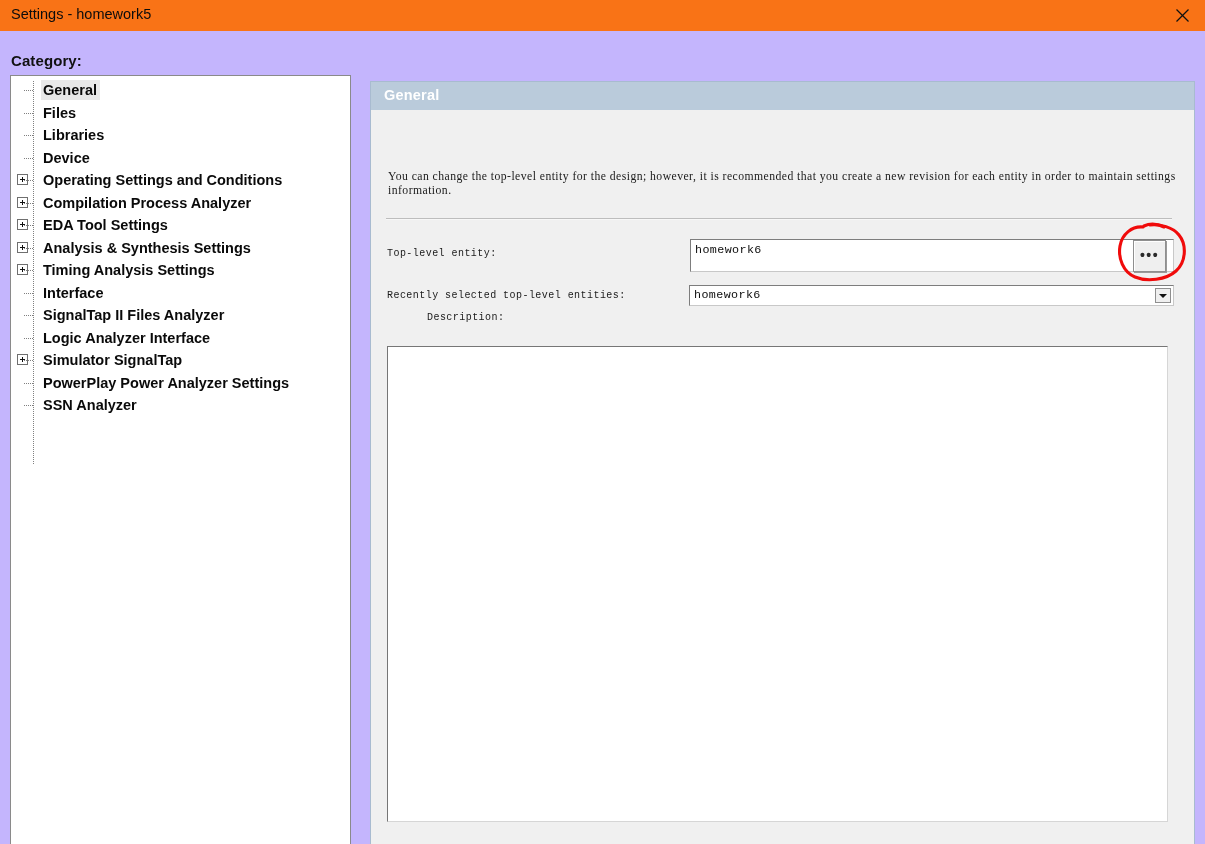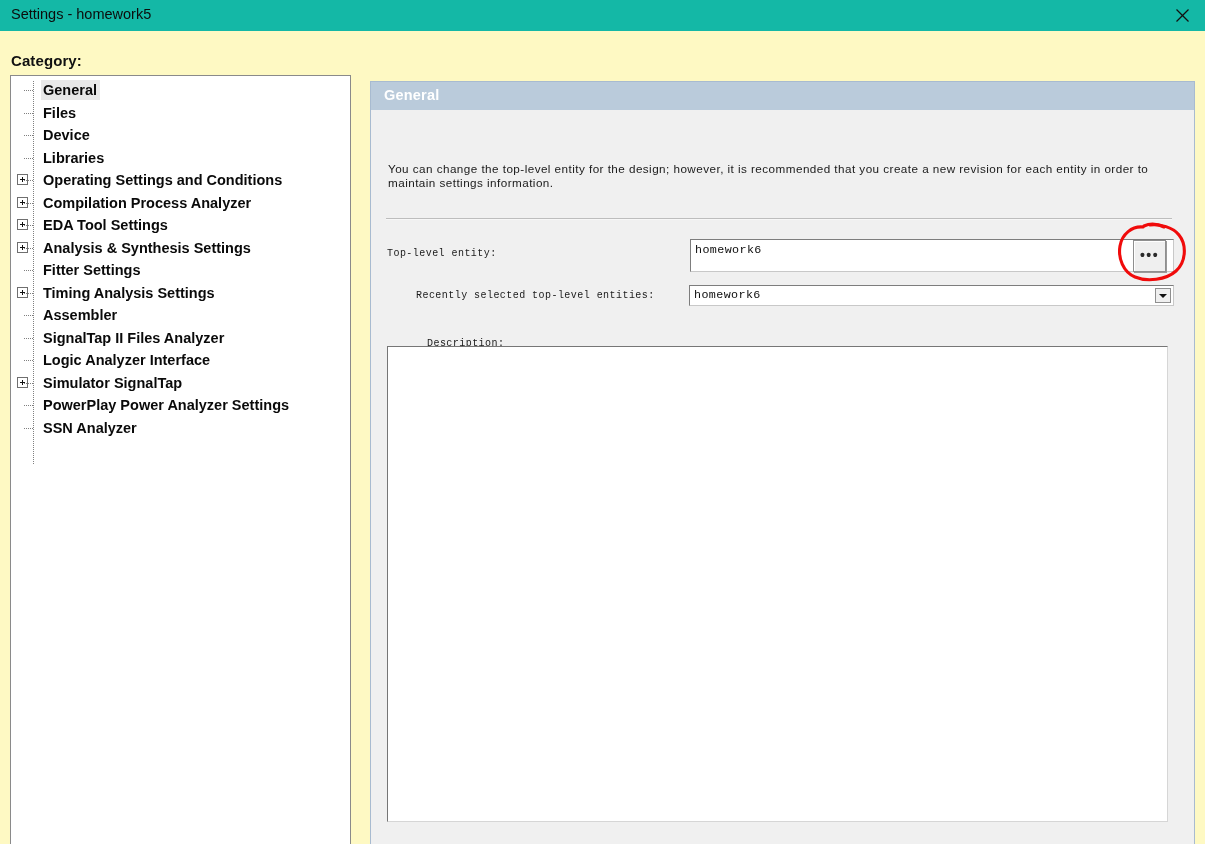--- a/index.html
+++ b/index.html
@@ -13,21 +13,21 @@
     font-family: "Liberation Sans", sans-serif;
     overflow: hidden;
     position: relative;
   }
 
   
   .titlebar {
     position: absolute;
     left: 0; top: 0;
     width: 1205px; height: 31px;
-    background: #14b8a6;
+    background: #f97316;
     border-bottom: 1px solid #e6e6e6;
   }
   .titlebar-text {
     position: absolute;
     left: 11px; top: 6px;
     font-size: 14.5px;
     color: #0c0c0c;
     font-family: "Liberation Sans", sans-serif;
     white-space: nowrap;
   }
@@ -40,21 +40,21 @@
     justify-content: center;
     cursor: default;
   }
   .titlebar-close svg { display: block; }
 
   
   .dialog-body {
     position: absolute;
     left: 0; top: 31px;
     width: 1205px; height: 813px;
-    background: #fef9c3;
+    background: #c4b5fd;
   }
 
   .category-label {
     position: absolute;
     left: 11px; top: 21px;
     font-size: 15px;
     font-weight: bold;
     color: #111111;
     letter-spacing: 0.1px;
   }
@@ -158,23 +158,23 @@
     position: absolute;
     left: 13px; top: 5px;
     font-size: 14.5px;
     font-weight: bold;
     color: #ffffff;
     letter-spacing: 0.2px;
   }
 
   .panel-desc {
     position: absolute;
-    left: 17px; top: 80px;
+    left: 17px; top: 88px;
     width: 790px;
-    font-family: Liberation Sans, sans-serif;
+    font-family: Liberation Serif, serif;
     font-size: 11.7px;
     line-height: 14px;
     color: #1a1a1a;
     letter-spacing: 0.45px;
   }
 
   .separator {
     position: absolute;
     left: 15px; top: 136px;
     width: 786px; height: 0;
@@ -185,22 +185,22 @@
   
   .form-label {
     position: absolute;
     font-family: "Liberation Mono", monospace;
     font-size: 10px;
     color: #1a1a1a;
     letter-spacing: 0.45px;
     white-space: nowrap;
   }
   .label-toplevel  { left: 16px; top: 166px; }
-  .label-recent    { left: 16px; top: 208px; margin-left: 29px; }
-  .label-desc      { left: 13px; top: 256px; padding-left: 43px; }
+  .label-recent    { left: 16px; top: 208px; }
+  .label-desc      { left: 13px; top: 230px; padding-left: 43px; }
 
   .text-input {
     position: absolute;
     left: 319px; top: 157px;
     width: 484px; height: 33px;
     background: #ffffff;
     border: 1px solid #7d7d7d;
     border-right-color: #c8c8c8;
     border-bottom-color: #c8c8c8;
     box-sizing: border-box;
@@ -322,30 +322,30 @@
         <div class="tree-row">
           <div class="tree-connector">
             <span class="stub"></span>
           </div>
           <span class="tree-label">Files</span>
         </div>
         <div class="tree-row">
           <div class="tree-connector">
             <span class="stub"></span>
           </div>
+          <span class="tree-label">Libraries</span>
+        </div>
+        <div class="tree-row">
+          <div class="tree-connector">
+            <span class="stub"></span>
+          </div>
           <span class="tree-label">Device</span>
         </div>
         <div class="tree-row">
           <div class="tree-connector">
-            <span class="stub"></span>
-          </div>
-          <span class="tree-label">Libraries</span>
-        </div>
-        <div class="tree-row">
-          <div class="tree-connector">
             <span class="expander"></span>
             <span class="stub"></span>
           </div>
           <span class="tree-label">Operating Settings and Conditions</span>
         </div>
         <div class="tree-row">
           <div class="tree-connector">
             <span class="expander"></span>
             <span class="stub"></span>
           </div>
@@ -360,36 +360,30 @@
         </div>
         <div class="tree-row">
           <div class="tree-connector">
             <span class="expander"></span>
             <span class="stub"></span>
           </div>
           <span class="tree-label">Analysis &amp; Synthesis Settings</span>
         </div>
         <div class="tree-row">
           <div class="tree-connector">
-            <span class="stub"></span>
-          </div>
-          <span class="tree-label">Fitter Settings</span>
-        </div>
-        <div class="tree-row">
-          <div class="tree-connector">
             <span class="expander"></span>
             <span class="stub"></span>
           </div>
           <span class="tree-label">Timing Analysis Settings</span>
         </div>
         <div class="tree-row">
           <div class="tree-connector">
             <span class="stub"></span>
           </div>
-          <span class="tree-label">Assembler</span>
+          <span class="tree-label">Interface</span>
         </div>
         <div class="tree-row">
           <div class="tree-connector">
             <span class="stub"></span>
           </div>
           <span class="tree-label">SignalTap II Files Analyzer</span>
         </div>
         <div class="tree-row">
           <div class="tree-connector">
             <span class="stub"></span>

